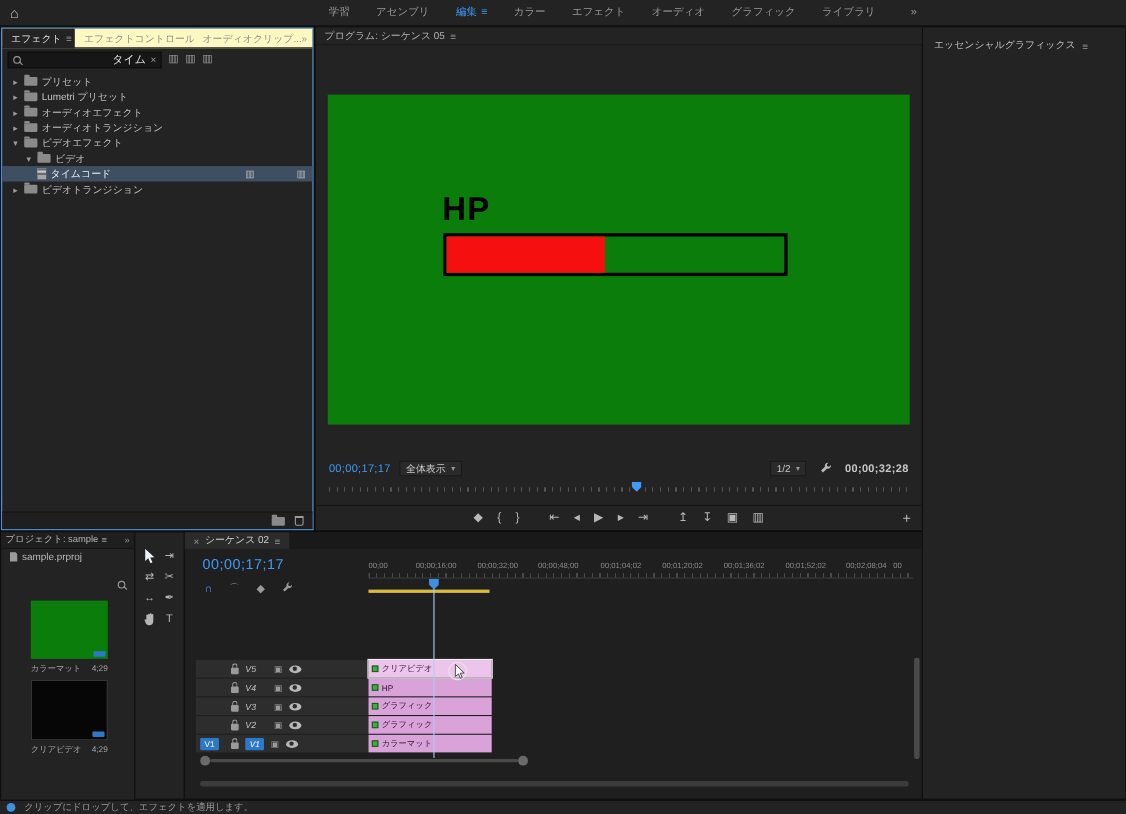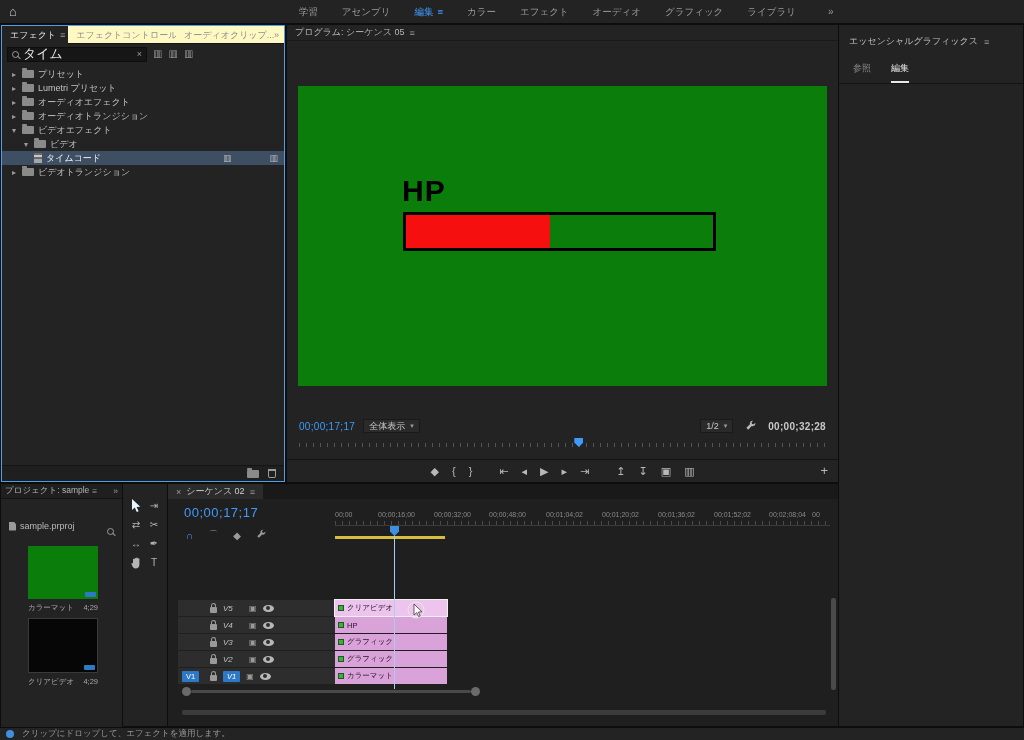--- a/index.html
+++ b/index.html
@@ -25,21 +25,21 @@
   #effects-panel { left:1px; top:25px; width:284px; height:457px; border:1px solid #4c9fe8; }
   .ptabs { display:flex; align-items:center; height:18px; background:#fef9c3; border-bottom:1px solid #141414; }
   .ptab { padding:0 8px; line-height:18px; color:#8d8d8d; white-space:nowrap; overflow:hidden; }
   .ptab.active { color:#e2e2e2; background:#232323; }
   .ptab .tabmenu { margin-left:4px; color:#9a9a9a; }
   .ptabs .ovf2 { margin-left:auto; margin-right:5px; color:#8d8d8d; }
   .search-row { display:flex; align-items:center; height:20px; padding:0 5px; gap:6px; }
   .search-field { display:flex; align-items:center; gap:4px; background:#161616; border:1px solid #0e0e0e;
                   height:15px; width:140px; padding:0 4px; }
   .search-field input { flex:1; background:transparent; border:none; outline:none; color:#e8e8e8;
-                        font-size:13px; font-family:inherit; min-width:0; }
+                        font-size:10px; font-family:inherit; min-width:0;text-align:right; }
   .mag { width:7px; height:7px; border:1px solid #9a9a9a; border-radius:50%; position:relative; flex:0 0 auto; }
   .mag::after { content:""; position:absolute; width:4px; height:1px; background:#9a9a9a;
                 transform:rotate(45deg); right:-3px; bottom:-1px; }
   .clear-x { color:#9a9a9a; cursor:default; }
   .mini-ic { color:#9a9a9a; font-size:10px; line-height:14px; }
   .tree { margin-top:3px; }
   .tree-row { display:flex; align-items:center; height:14px; padding-left:8px; gap:4px; color:#c2c2c2; position:relative; }
   .tree-row .chev { width:8px; color:#9a9a9a; font-size:8px; text-align:center; }
   .d1 { padding-left:20px; } .d2 { padding-left:32px;text-align:right; }
   .tree-row.sel { background:#3f4f63; color:#f0f0f0; }
@@ -86,21 +86,21 @@
   #eg-panel { left:839px; top:25px; width:184px; height:701px; }
   .eg-head { display:flex; align-items:center; gap:6px; padding:10px 10px 0 10px; color:#c0c0c0; }
   .eg-tabs { display:flex; gap:20px; padding:14px 14px 0 14px; border-bottom:1px solid #141414; }
   .eg-tab { padding-bottom:6px; color:#8d8d8d; }
   .eg-tab.active { color:#ececec; border-bottom:2px solid #e8e8e8; }
 
   
   #project-panel { left:1px; top:484px; width:121px; height:310px; }
   .proj-head { display:flex; align-items:center; height:15px; padding:0 4px; gap:3px; color:#b5b5b5;
                font-size:8.5px; background:#1f1f1f; border-bottom:1px solid #141414; white-space:nowrap; overflow:hidden; }
-  .proj-file { display:flex; align-items:center; gap:4px; height:14px; padding:0 8px; color:#bababa;margin-top:20px; }
+  .proj-file { display:flex; align-items:center; gap:4px; height:14px; padding:0 8px; color:#bababa; }
   .doc-ic { width:7px; height:9px; background:#9a9a9a; clip-path:polygon(0 0,70% 0,100% 30%,100% 100%,0 100%); }
   .proj-find { position:absolute; right:8px; top:44px; }
   .thumb { position:absolute; left:27px; width:70px; }
   .thumb .img { width:70px; height:53px; position:relative; }
   .thumb-badge { position:absolute; right:2px; bottom:2px; width:11px; height:5px; background:#2d79c7; border-radius:1px; }
   .thumb-cap { position:absolute; left:27px; width:70px; display:flex; justify-content:space-between;
                color:#a8a8a8; font-size:7.5px; }
   .proj-foot { position:absolute; left:0; bottom:3px; width:100%; display:flex; align-items:center;
                gap:7px; padding:0 6px; color:#9a9a9a; }
   .proj-foot .boxed { border:1px solid #6a6a6a; padding:0 2px; color:#d0d0d0; }
@@ -300,24 +300,20 @@
     <span class="tbtn">▥</span>
   </div>
   <span class="plus-btn">+</span>
 </section>
 
 <section class="panel" id="eg-panel">
   <div class="eg-head">
     <span>エッセンシャルグラフィックス</span>
     <span class="menu">≡</span>
   </div>
-  <div class="eg-tabs">
-    <span class="eg-tab">参照</span>
-    <span class="eg-tab active">編集</span>
-  </div>
 </section>
 
 <section class="panel" id="project-panel">
   <div class="proj-head">
     <span>プロジェクト: sample</span>
     <span class="menu">≡</span>
     <span style="margin-left:auto" class="menu">»</span>
   </div>
   <div class="proj-file">
     <span class="doc-ic"></span>

